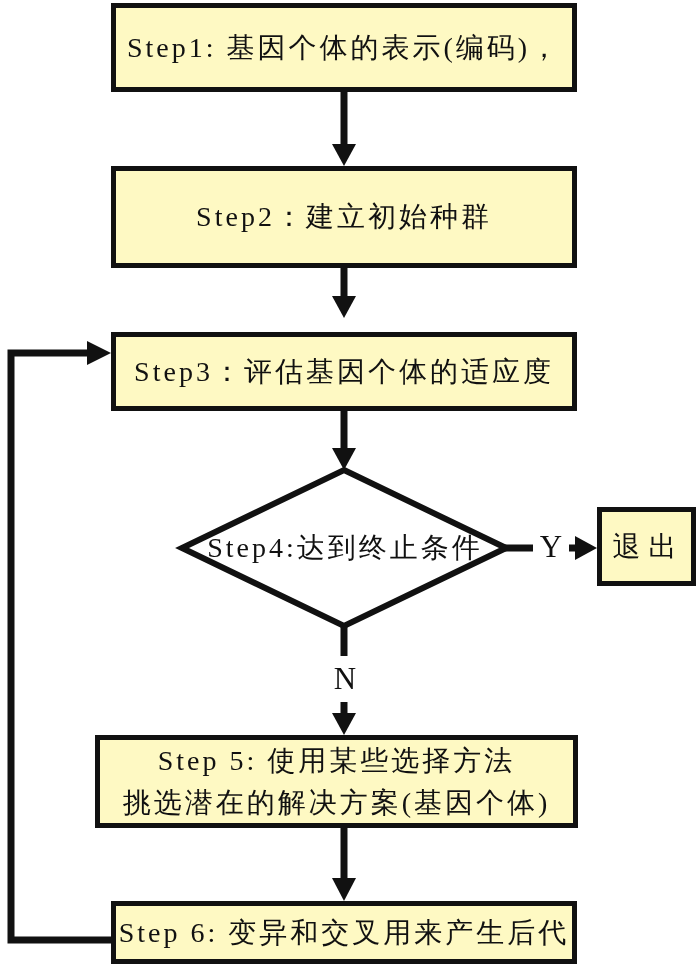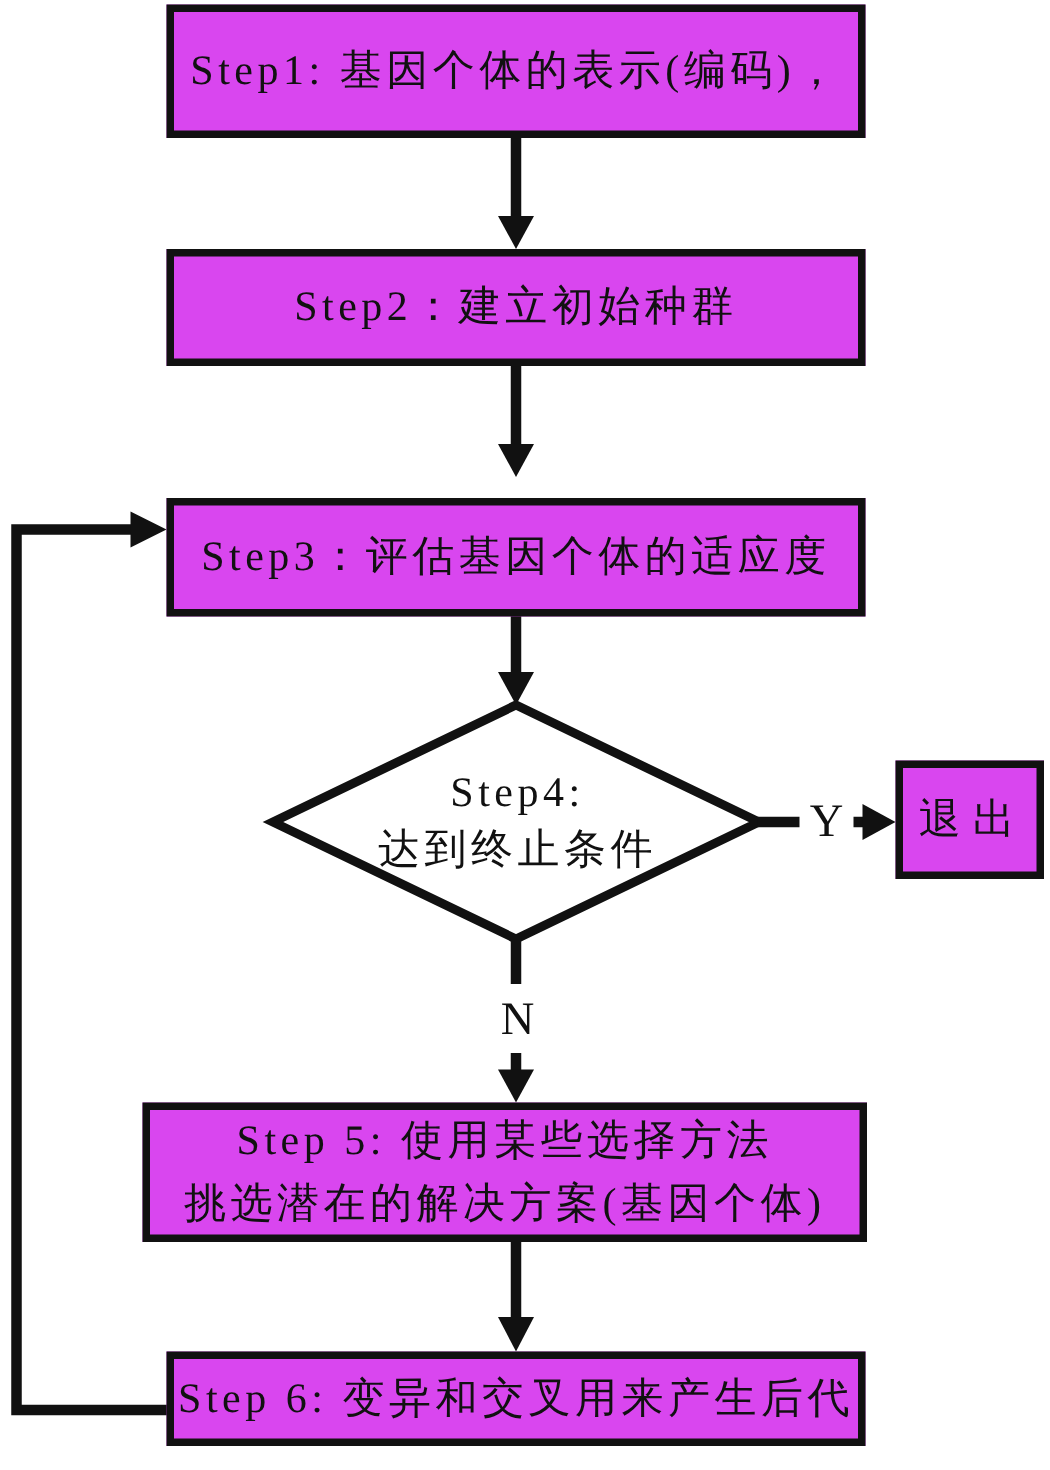--- a/index.html
+++ b/index.html
@@ -13,41 +13,41 @@
     overflow:hidden;
   }
   .connectors{
     position:absolute;
     left:0;top:0;
   }
   .node{
     position:absolute;
     box-sizing:border-box;
     border:5px solid #111111;
-    background:#d946ef;
+    background:#fef9c3;
     display:flex;
     flex-direction:column;
     align-items:center;
     justify-content:center;
     text-align:center;
     font-size:28px;
     letter-spacing:3px;
     line-height:1.5;
     white-space:nowrap;
   }
   .node-step1{left:111px;top:3px;width:466px;height:89px;}
-  .node-step2{left:111px;top:166px;width:466px;height:78px;}
+  .node-step2{left:111px;top:166px;width:466px;height:102px;}
   .node-step3{left:111px;top:318px;width:466px;height:79px;margin-top:14px;}
   .node-step5{left:95px;top:735px;width:483px;height:93px;}
   .node-step6{left:111px;top:901px;width:466px;height:63px;}
   .node-exit{left:597px;top:507px;width:99px;height:79px;letter-spacing:8px;padding-left:4px;}
   .diamond-text{
     position:absolute;
     left:185px;top:474px;width:320px;height:148px;
-    display:flex;flex-direction:column;justify-content:center;
+    display:flex;align-items:center;justify-content:center;
     text-align:center;font-size:28px;letter-spacing:3px;line-height:1.35;
   }
   .edge-label{
     position:absolute;
     background:#ffffff;
     display:flex;align-items:center;justify-content:center;
     font-size:31px;
   }
   .edge-label-yes{left:533px;top:526px;width:36px;height:42px;}
   .edge-label-no{left:325px;top:656px;width:40px;height:46px;}

